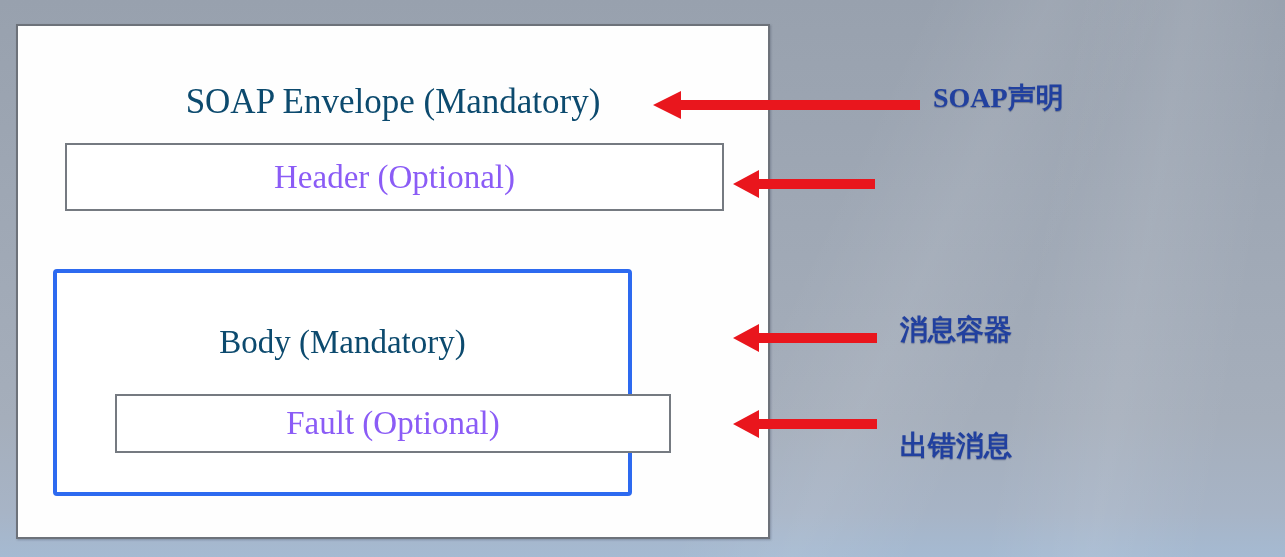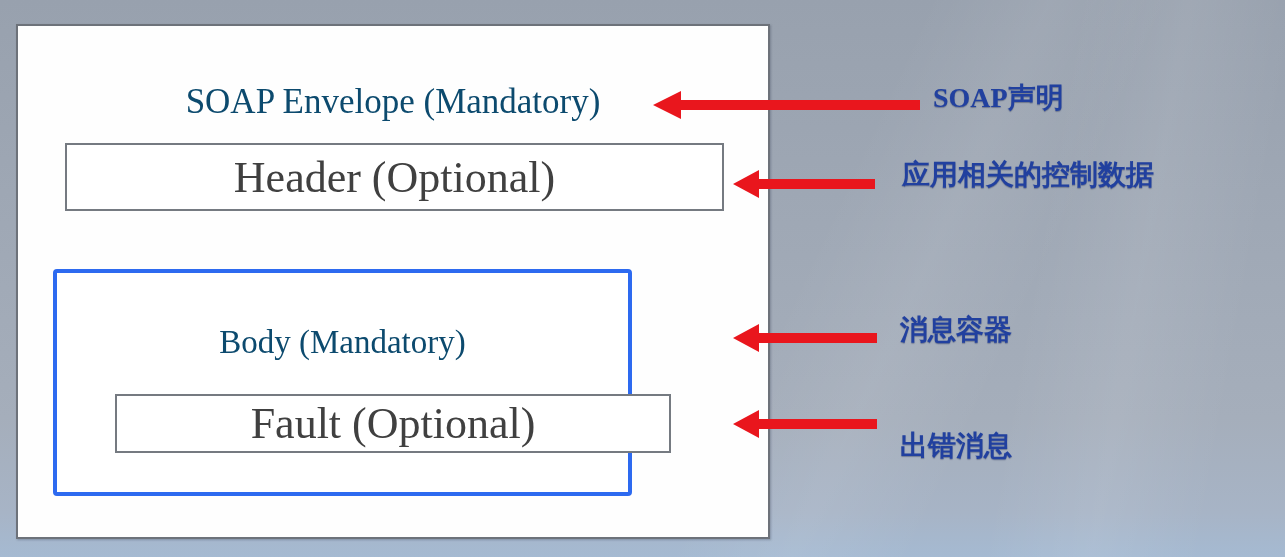--- a/index.html
+++ b/index.html
@@ -26,21 +26,21 @@
   }
   .envelope-title{top:58px;font-size:35px;line-height:36px;}
   
   .header-box{
     position:absolute;left:47px;top:117px;width:659px;height:68px;
     box-sizing:border-box;border:2px solid #757a81;background:#fff;
     display:flex;align-items:center;justify-content:center;
   }
   .header-box .inner-label, .fault-box .inner-label{
     font-family:"Liberation Serif","DejaVu Serif",serif;
-    font-size:44px;color:#404040;white-space:nowrap;
+    font-size:33px;color:#8b5cf6;white-space:nowrap;
   }
   
   .body-box{
     position:absolute;left:35px;top:232px;width:579px;height:227px;
     box-sizing:border-box;border:4px solid #2d6af0;border-radius:4px;background:#fff;margin-top:11px;
   }
   .body-title{top:52px;font-size:33px;line-height:34px;}
   
   .fault-box{
     position:absolute;left:58px;top:121px;width:556px;height:59px;
@@ -102,17 +102,16 @@
       <polygon points="0,17 26,3 26,12 144,12 144,22 26,22 26,31" fill="#e9161d"></polygon>
     </svg>
   </div>
   <div class="arrow arrow-4">
     <svg width="144" height="34" viewBox="0 0 144 34">
       <polygon points="0,17 26,3 26,12 144,12 144,22 26,22 26,31" fill="#e9161d"></polygon>
     </svg>
   </div>
 
   <div class="annotation annotation-1">SOAP声明</div>
-  <div class="annotation annotation-2">应用相关的控制数据</div>
   <div class="annotation annotation-3">消息容器</div>
   <div class="annotation annotation-4">出错消息</div>
 
 </div>
 
 </body></html>

